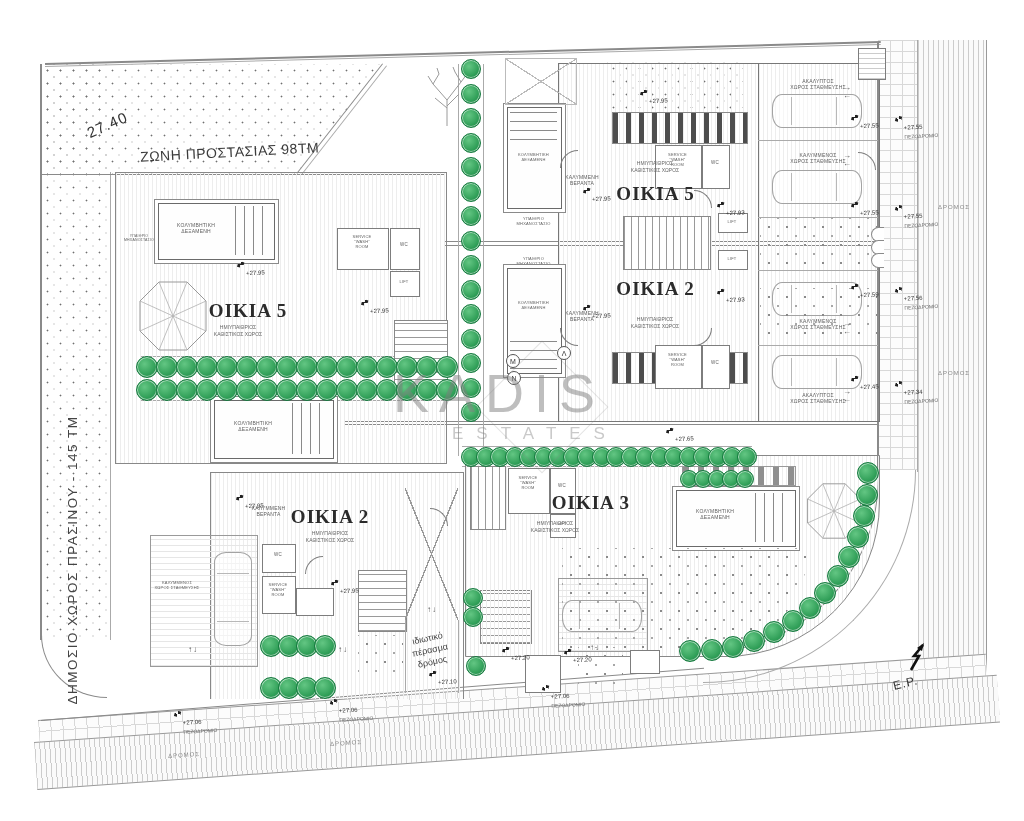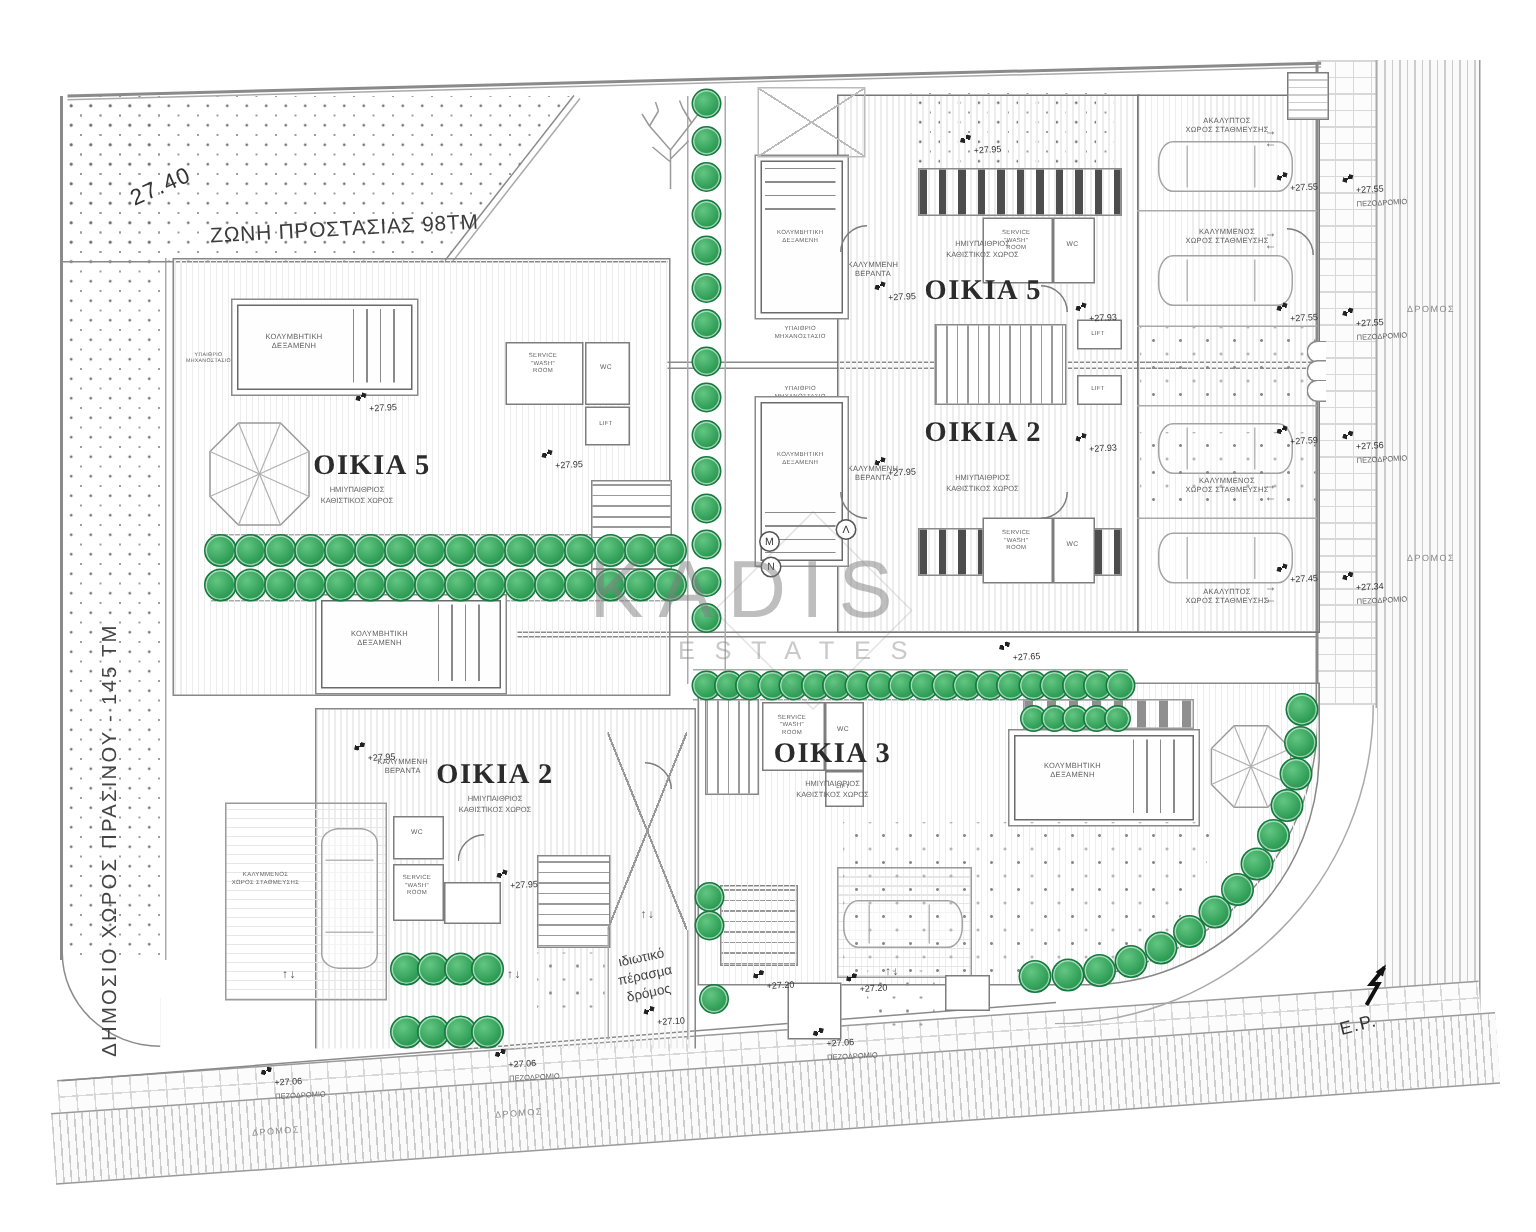--- a/index.html
+++ b/index.html
@@ -230,21 +230,21 @@
   <div class="abs floor" style="left:465px;top:455px;width:413px;height:200px;border:1px solid #888;border-bottom-right-radius:155px;"></div>
   <div class="abs stairsV" style="left:470px;top:466px;width:34px;height:62px;"></div>
   <div class="abs room" style="left:508px;top:468px;width:40px;height:44px;"></div>
   <div class="tiny" style="left:510px;top:475px;width:36px;font-size:4px;">SERVICE
 "WASH"
 ROOM</div>
   <div class="abs room" style="left:550px;top:468px;width:24px;height:44px;"></div>
   <div class="tiny" style="left:550px;top:483px;width:24px;font-size:4.5px;">WC</div>
   <div class="abs room" style="left:550px;top:514px;width:24px;height:22px;"></div>
   <div class="tiny" style="left:550px;top:521px;width:24px;font-size:4px;">LIFT</div>
-  <div class="house-label" style="left:480px;top:492px;width:150px;">ΟΙΚΙΑ 3</div>
+  <div class="house-label" style="left:480px;top:492px;width:150px;text-align:right;">ΟΙΚΙΑ 3</div>
   <div class="sub-label" style="left:490px;top:520px;width:130px;">ΗΜΙΥΠΑΙΘΡΙΟΣ
 ΚΑΘΙΣΤΙΚΟΣ ΧΩΡΟΣ</div>
   <div class="abs loungers" style="left:682px;top:466px;width:112px;height:18px;"></div>
   <div class="abs pool" style="left:676px;top:490px;width:118px;height:55px;"></div>
   <div class="abs vlanes" style="left:755px;top:493px;width:35px;height:49px;"></div>
   <div class="tiny" style="left:684px;top:508px;width:62px;">ΚΟΛΥΜΒΗΤΙΚΗ
 ΔΕΞΑΜΕΝΗ</div>
   <svg class="abs" style="left:806px;top:482px;" width="56" height="58" viewBox="0 0 70 72">
     <polygon points="21,2 49,2 68,21 68,51 49,70 21,70 2,51 2,21" fill="none" stroke="#999" stroke-width="1.2"></polygon>
     <g stroke="#b0b0b0" stroke-width="1">

